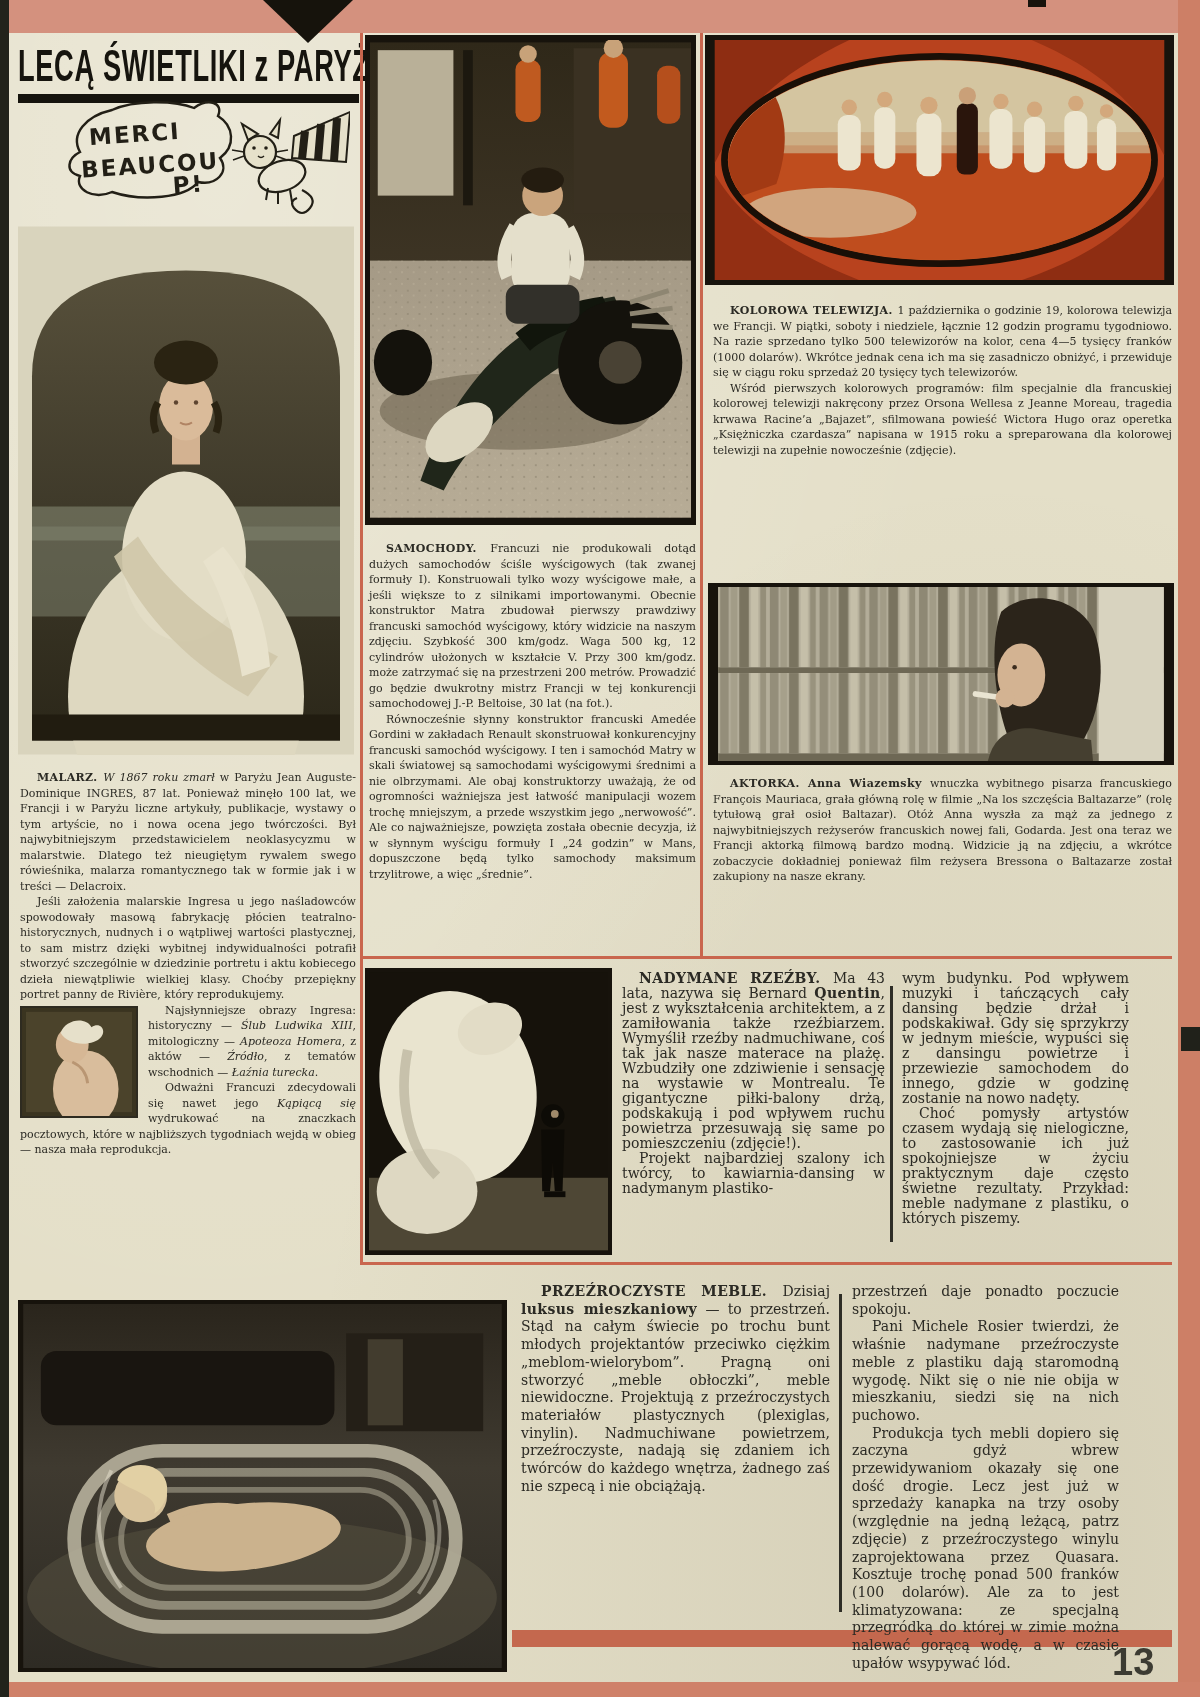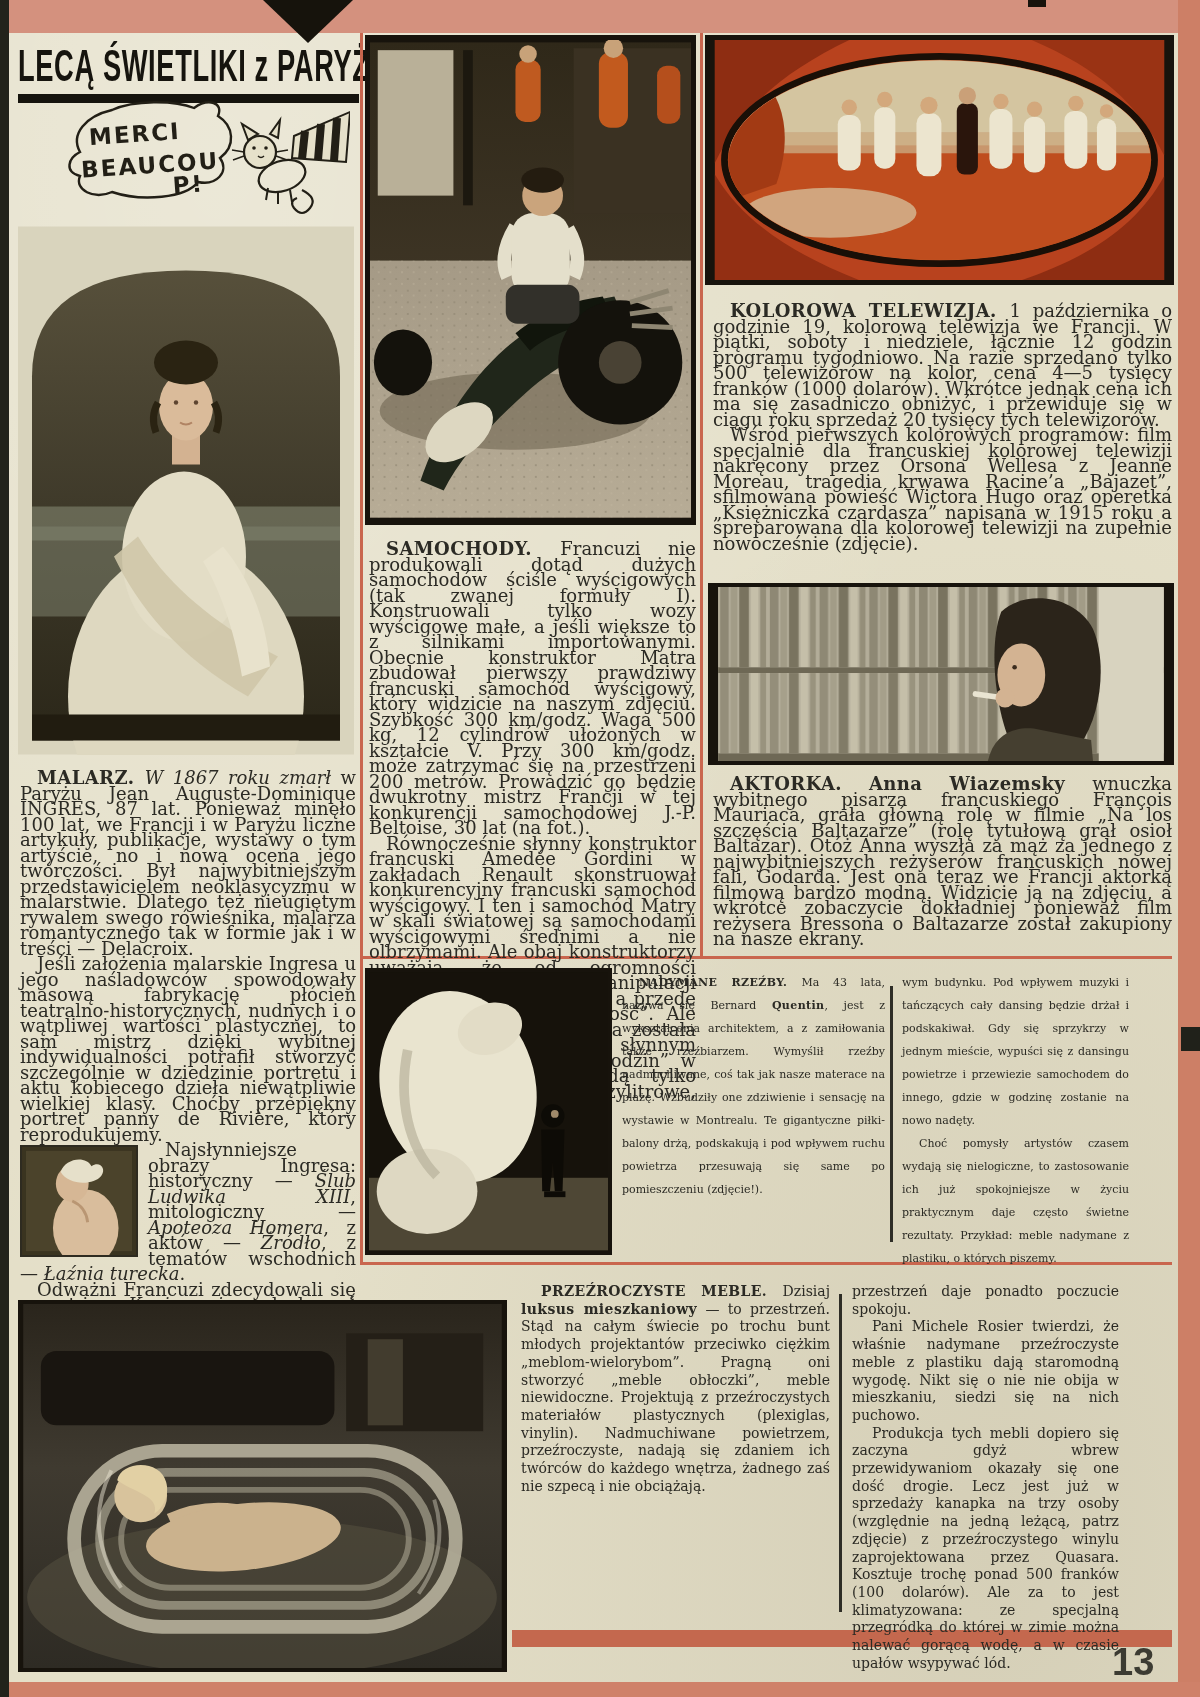--- a/index.html
+++ b/index.html
@@ -18,22 +18,22 @@
 .rule{position:absolute;background:#c9664e}
 .colrule{position:absolute;background:#2e2d26}
 .photo{position:absolute;border:5px solid #17130c;background:#17130c}
 .photo svg,.photo-plain svg{display:block;width:100%;height:100%}
 .photo-plain{position:absolute}
 .article{position:absolute;color:#2b2a24;text-align:justify}
 .article p{margin:0;text-indent:17px}
 .article p.noindent{text-indent:0}
 .article strong{letter-spacing:.4px}
 .article em{font-style:italic}
-.body-sm{font-size:18px;line-height:15.5px}
-.body-md{font-size:11px;line-height:23px}
+.body-sm{font-size:11px;line-height:15.5px}
+.body-md{font-size:14px;line-height:15px}
 .body-lg{font-size:14px;line-height:17.7px}
 .body-lg p{text-indent:20px}
 .bather{float:left;width:118px;height:112px;margin:3px 10px 2px 0;border:2px solid #2e2b20;background:#3a3420}
 .bather svg{display:block;width:100%;height:100%}
 .thickbar{position:absolute;left:512px;top:1630px;width:660px;height:17px;background:#c4684e}
 .pagenum{position:absolute;left:1112px;top:1641px;font-family:"Liberation Sans",sans-serif;font-weight:700;font-size:38px;color:#3c3b32}
 .bubble-text{font-family:"DejaVu Sans",sans-serif;font-weight:600;letter-spacing:2px;fill:#221f16}
 </style>
 </head>
 <body>
@@ -273,20 +273,21 @@
       <circle cx="190" cy="148" r="12" fill="#0d0b06"></circle>
       <circle cx="192" cy="146" r="4" fill="#a08a6a"></circle>
       <path d="M178,162 h24 l-2,64 h-8 l-2,-30 l-3,30 h-8 Z" fill="#0d0b06"></path>
       <rect x="181" y="226" width="22" height="6" fill="#0d0b06"></rect>
     </svg>
   </div>
 
   <div class="article body-md" style="left:622px;top:971px;width:263px">
     <div>
         <p><strong>NADYMANE RZEŹBY. </strong>Ma 43 lata, nazywa się Bernard <strong>Quentin</strong>, jest z wykształcenia architektem, a z zamiłowania także rzeźbiarzem. Wymyślił rzeźby nadmuchiwane, coś tak jak nasze materace na plażę. Wzbudziły one zdziwienie i sensację na wystawie w Montrealu. Te gigantyczne piłki-balony drżą, podskakują i pod wpływem ruchu powietrza przesuwają się same po pomieszczeniu (zdjęcie!).</p>
+        <p>Projekt najbardziej szalony ich twórcy, to kawiarnia-dansing w nadymanym plastiko-</p>
       </div>
   </div>
   <div class="article body-md" style="left:902px;top:971px;width:227px">
     <div>
         <p class="noindent">wym budynku. Pod wpływem muzyki i tańczących cały dansing będzie drżał i podskakiwał. Gdy się sprzykrzy w jednym mieście, wypuści się z dansingu powietrze i przewiezie samochodem do innego, gdzie w godzinę zostanie na nowo nadęty.</p>
         <p>Choć pomysły artystów czasem wydają się nielogiczne, to zastosowanie ich już spokojniejsze w życiu praktycznym daje często świetne rezultaty. Przykład: meble nadymane z plastiku, o których piszemy.</p>
       </div>
   </div>
 
   <div class="photo" style="left:18px;top:1300px;width:489px;height:372px;border-width:4px">

